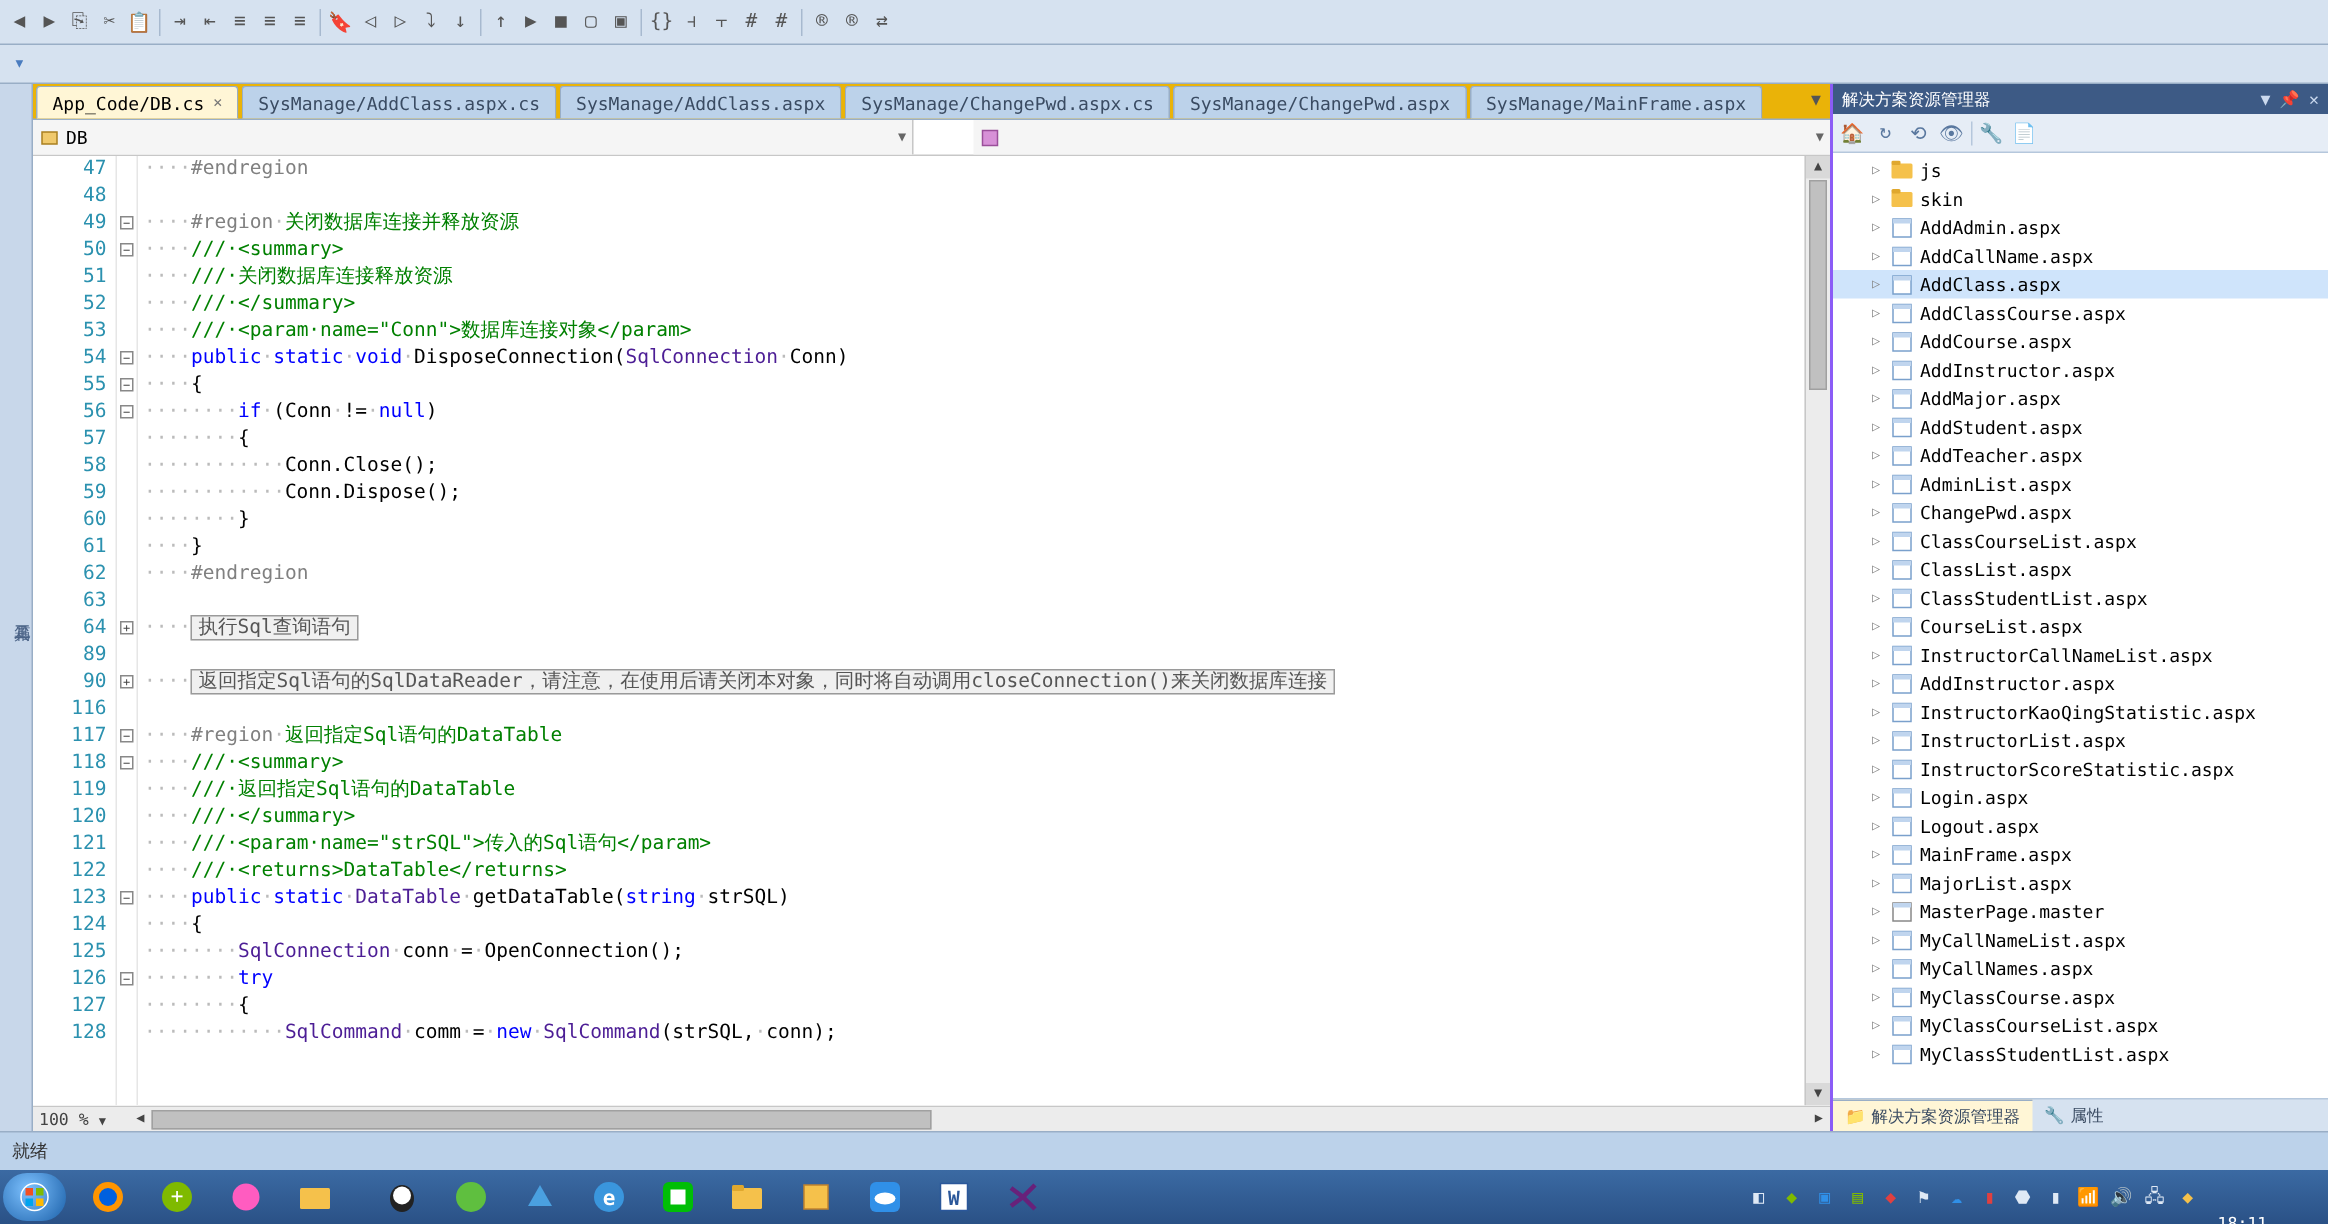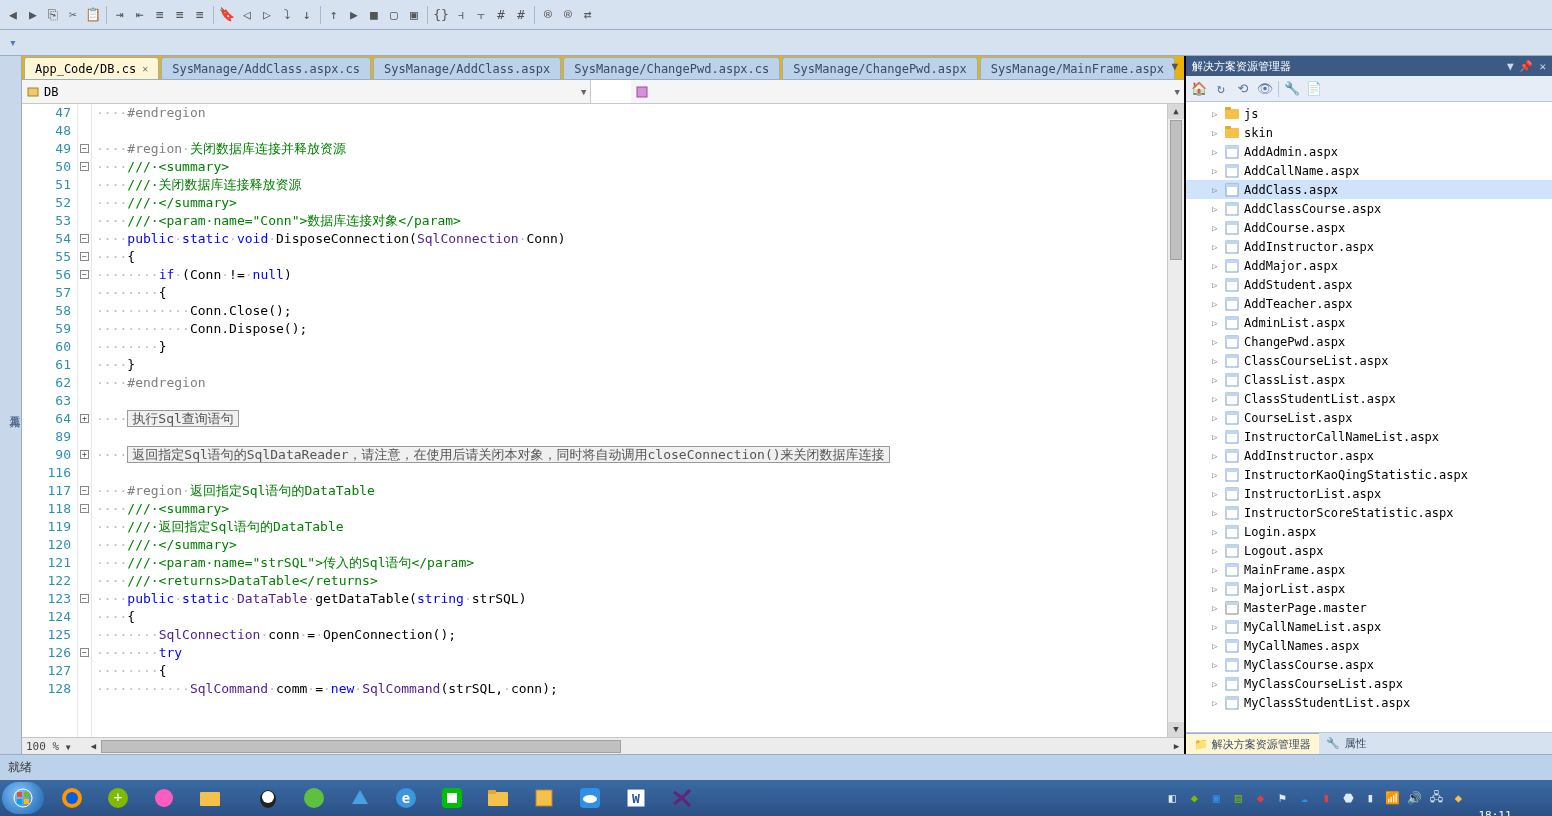--- a/index.html
+++ b/index.html
@@ -33,21 +33,21 @@
 .code .cmt{ color:#008000;}
 .code .reg{ color:#808080;}
 .code .collapsed { border:1px solid #9a9a9a; background:#f0f0f0; padding:0 4px; color:#555;}
 .vscroll { width:17px; background:#ececec; border-left:1px solid #c7c7c7; position:relative;}
 .vscroll .thumb{ position:absolute; left:2px; right:2px; background:#c0c0c0; border:1px solid #a0a0a0;}
 .vscroll .arr{ position:absolute; left:0; right:0; height:15px; background:#d9d9d9; text-align:center; font-size:9px; line-height:15px; color:#444;}
 .hscroll { height:17px; background:#ececec; border-top:1px solid #c7c7c7; display:flex; align-items:center;}
 .zoom { width:64px; font-size:11px; padding:0 4px; color:#444;}
 .hscroll .track { flex:1; height:15px; position:relative; background:#ececec;}
 .hscroll .thumb { position:absolute; top:1px; bottom:1px; background:#c0c0c0; border:1px solid #a0a0a0;}
-.rpanel { width:368px; background:#d6e2f0; border-left:2px solid #000000; display:flex; flex-direction:column;}
+.rpanel { width:332px; background:#d6e2f0; border-left:2px solid #8b5cf6; display:flex; flex-direction:column;}
 .rpanel-title { height:20px; background:#3d5a85; color:#fff; display:flex; align-items:center; padding:0 6px; font-size:11px;}
 .rpanel-title .btns { margin-left:auto; display:flex; gap:6px; color:#cbd9ee;}
 .rpanel-tb { height:26px; background:#e6edf6; border-bottom:1px solid #b5c7dc; display:flex; align-items:center; gap:4px; padding:0 4px;}
 .rpanel-tb .tico{ width:18px; height:18px; display:inline-flex; align-items:center; justify-content:center; font-size:13px; color:#5a789f; cursor:pointer;}
 .tree { flex:1; background:#fff; overflow:auto; font-size:12px; padding:2px 0;}
 .tree-row { height:19px; display:flex; align-items:center; padding-left:10px; cursor:pointer;}
 .tree-row.sel{ background:#cfe4fb;}
 .tree-row .arr{ width:12px; color:#888; font-size:9px;}
 .tree-row .fico{ width:16px; height:14px; margin-right:4px; display:inline-flex; align-items:center; justify-content:center;}
 .tree-row .fname{ color:#000;}

